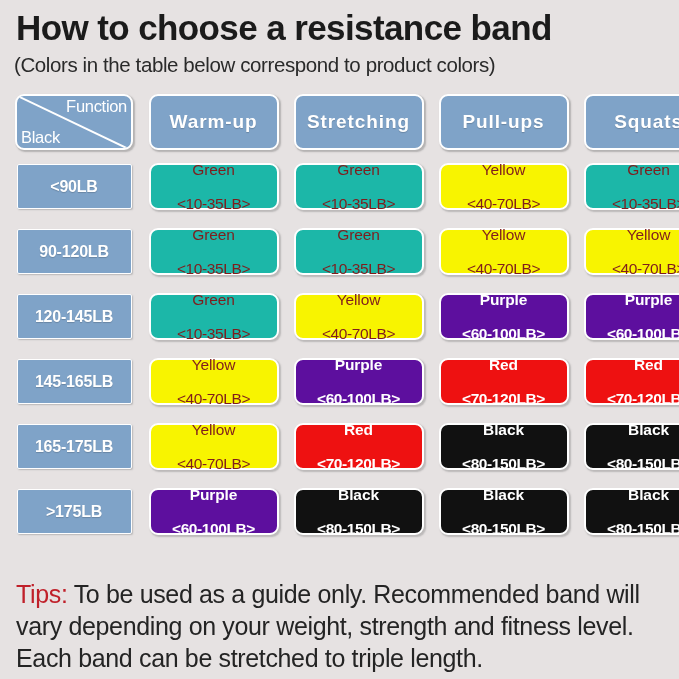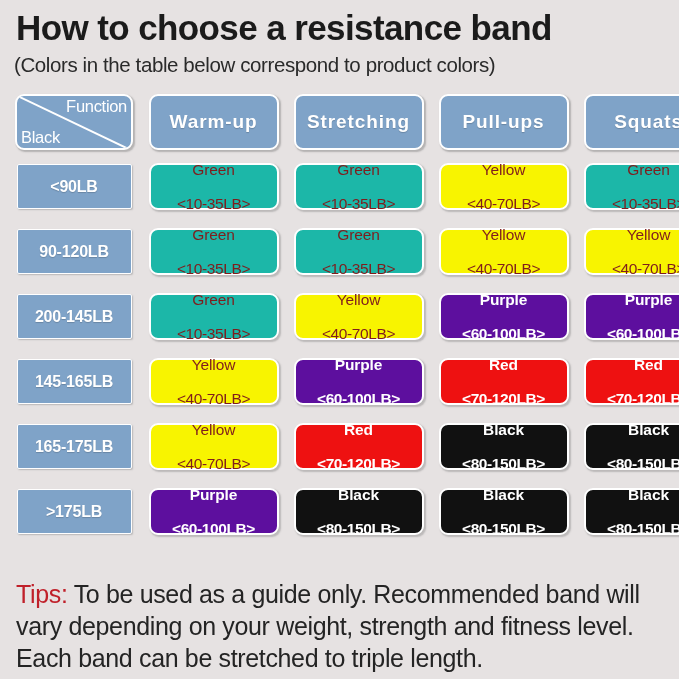--- a/index.html
+++ b/index.html
@@ -262,21 +262,21 @@
           <div class="rg">&lt;40-70LB&gt;</div>
         </div>
       </div>
       <div class="cellwrap">
         <div class="band light-bg" style="background: rgb(248, 244, 0);">
           <div class="nm">Yellow</div>
           <div class="rg">&lt;40-70LB&gt;</div>
         </div>
       </div>
       <div class="cellwrap">
-        <div class="rowhead">200-145LB</div>
+        <div class="rowhead">120-145LB</div>
       </div>
       <div class="cellwrap">
         <div class="band light-bg" style="background: rgb(28, 183, 168);">
           <div class="nm">Green</div>
           <div class="rg">&lt;10-35LB&gt;</div>
         </div>
       </div>
       <div class="cellwrap">
         <div class="band light-bg" style="background: rgb(248, 244, 0);">
           <div class="nm">Yellow</div>

